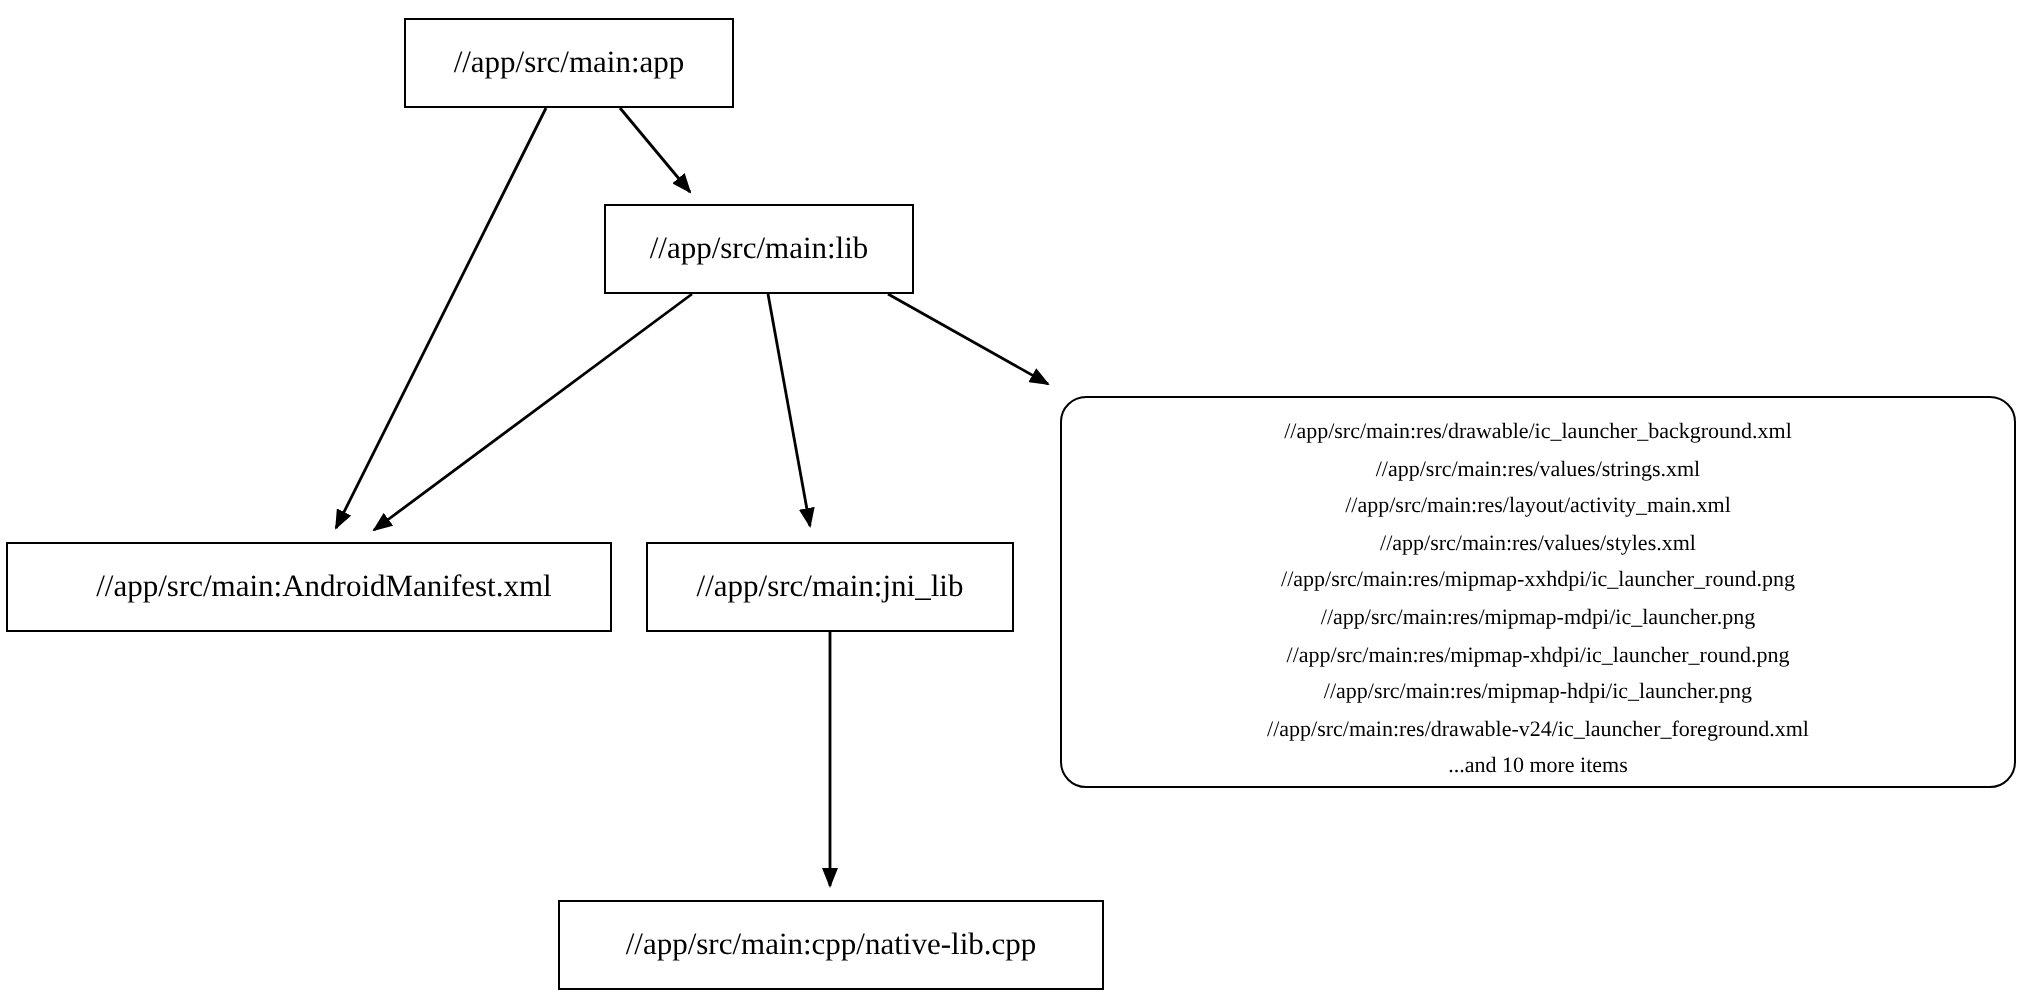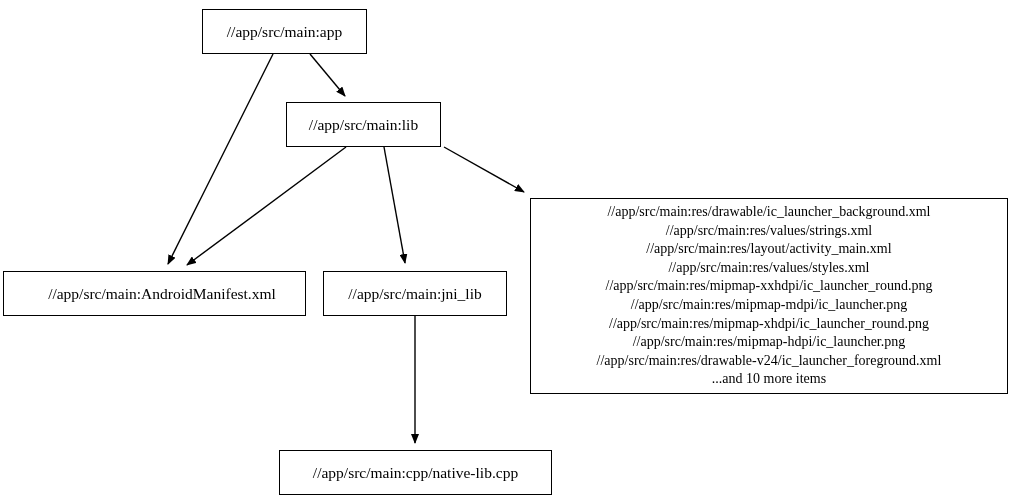--- a/index.html
+++ b/index.html
@@ -40,31 +40,32 @@
     font-size: 15.5px;
     line-height: 1.0;
     white-space: nowrap;
   }
   .node-label {
     display: block;
     padding: 0 6px;
   }
   .node-multiline {
     white-space: normal;
-    align-items: center;
-    font-size: 14px;
+    align-items: flex-end;
+    font-size: 11px;
     line-height: 18.6px;
+    border-radius: 13px;
   }
   .node-multiline .node-label {
     padding: 0 8px;
     white-space: pre-line;
   }
   
   #node-app        { left: 202px; top: 9px;   width: 165px; height: 45px; }
-  #node-lib        { left: 286px; top: 102px; width: 155px; height: 45px; }
+  #node-lib        { left: 302px; top: 102px; width: 155px; height: 45px; }
   #node-manifest   { left: 3px;   top: 271px; width: 303px; height: 45px; padding-left: 15px; }
   #node-jni-lib    { left: 323px; top: 271px; width: 184px; height: 45px; }
   #node-cpp        { left: 279px; top: 450px; width: 273px; height: 45px; }
   #node-resources  { left: 530px; top: 198px; width: 478px; height: 196px; }
 </style>
 </head>
 <body>
 
 <div id="graph-canvas">
 

